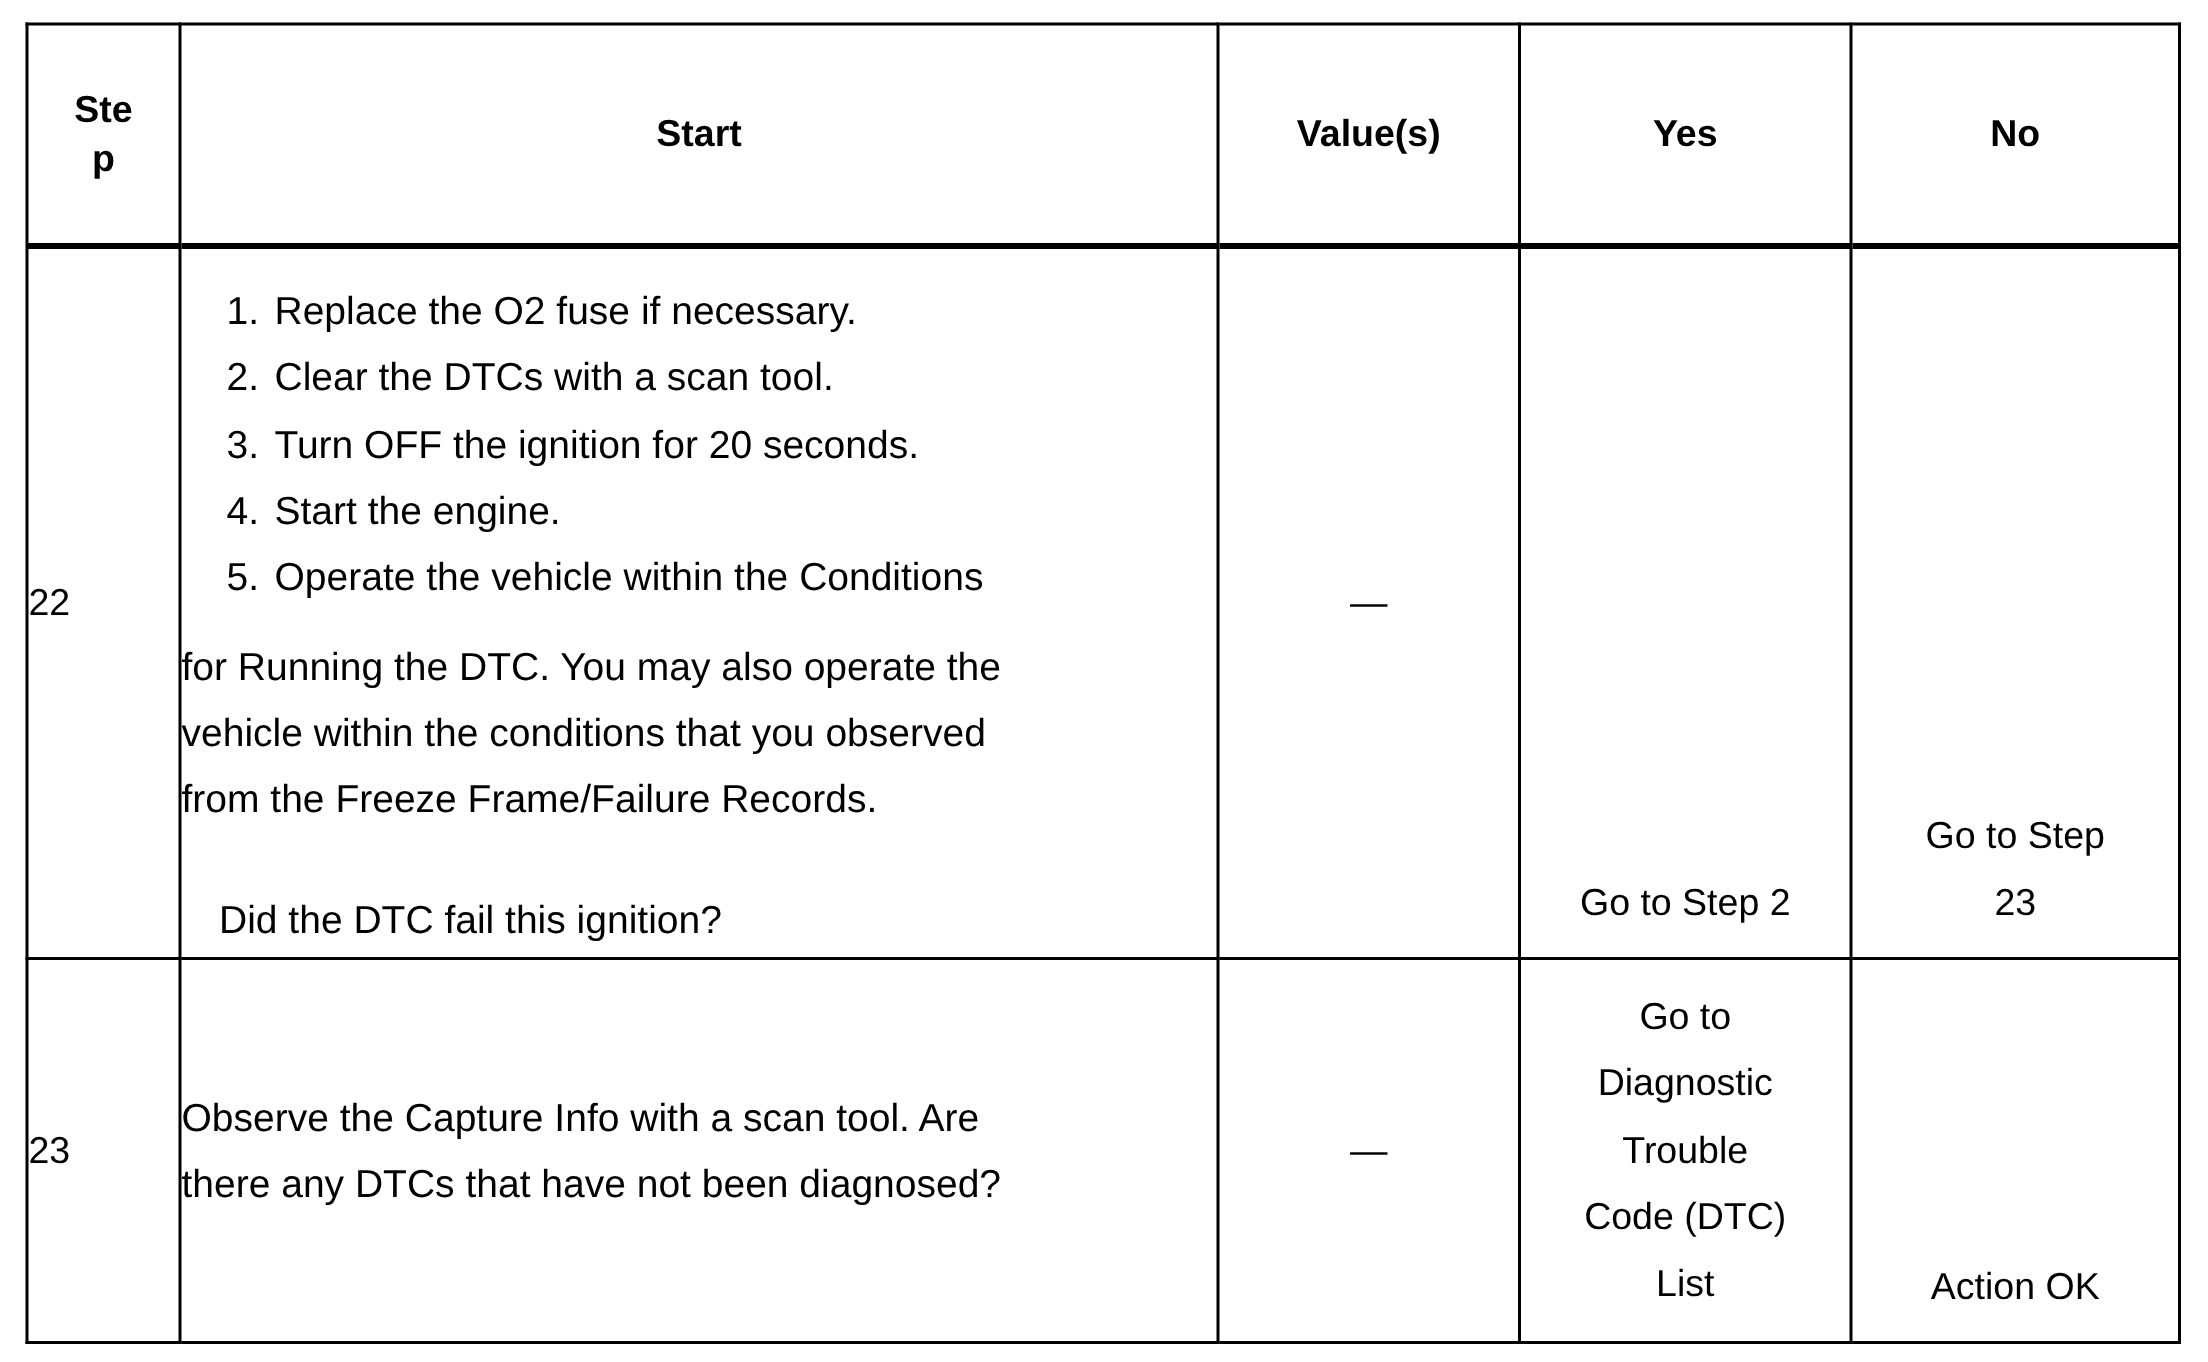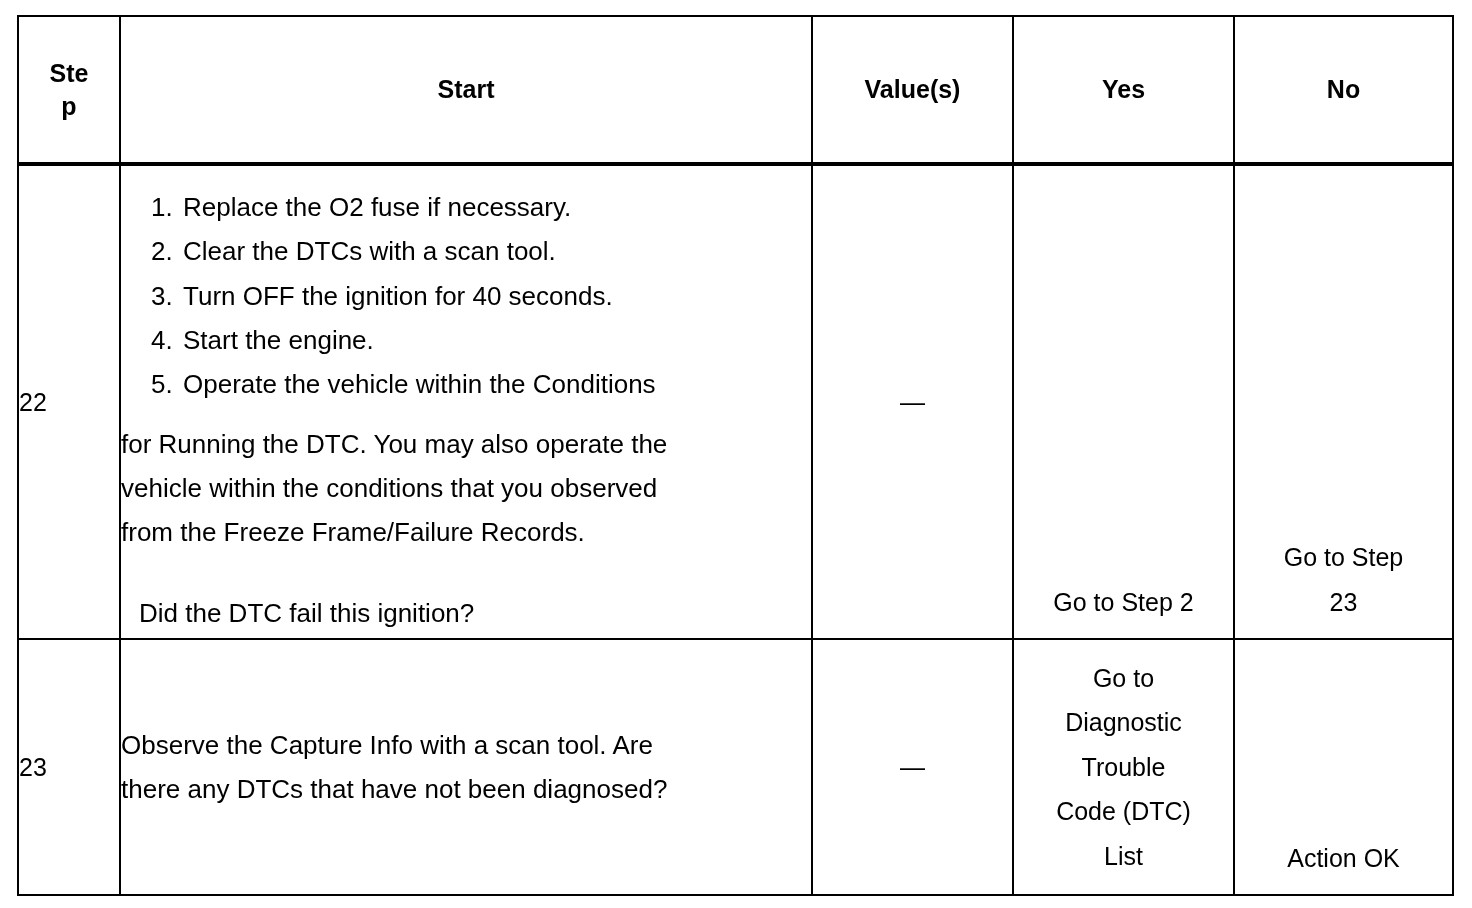--- a/index.html
+++ b/index.html
@@ -107,21 +107,21 @@
     white-space: nowrap;
   }
   .steplist li .num {
     display: inline-block;
     width: 46px;
     padding-left: 14px;
     box-sizing: border-box;
   }
   .cont-line { white-space: nowrap; }
   .spacer-line { height: 36px; }
-  .question-line { padding-left: 18px; }
+  .question-line { padding-left: 7px; margin-left: 18px; }
   .plain-line { white-space: nowrap; }
   .emdash { letter-spacing: 0; }
 </style>
 </head>
 <body>
 
 <div class="sheet">
 
   <table class="diag-table">
     <colgroup>
@@ -149,21 +149,21 @@
 
         <td class="action-cell">
           <ul class="steplist">
             <li>
               <span class="num">1.</span><span>Replace the O2 fuse if necessary.</span>
             </li>
             <li>
               <span class="num">2.</span><span>Clear the DTCs with a scan tool.</span>
             </li>
             <li>
-              <span class="num">3.</span><span>Turn OFF the ignition for 40 seconds.</span>
+              <span class="num">3.</span><span>Turn OFF the ignition for 20 seconds.</span>
             </li>
             <li>
               <span class="num">4.</span><span>Start the engine.</span>
             </li>
             <li>
               <span class="num">5.</span><span>Operate the vehicle within the Conditions</span>
             </li>
           </ul>
           <div class="cont-line">for Running the DTC. You may also operate the</div>
           <div class="cont-line">vehicle within the conditions that you observed</div>

